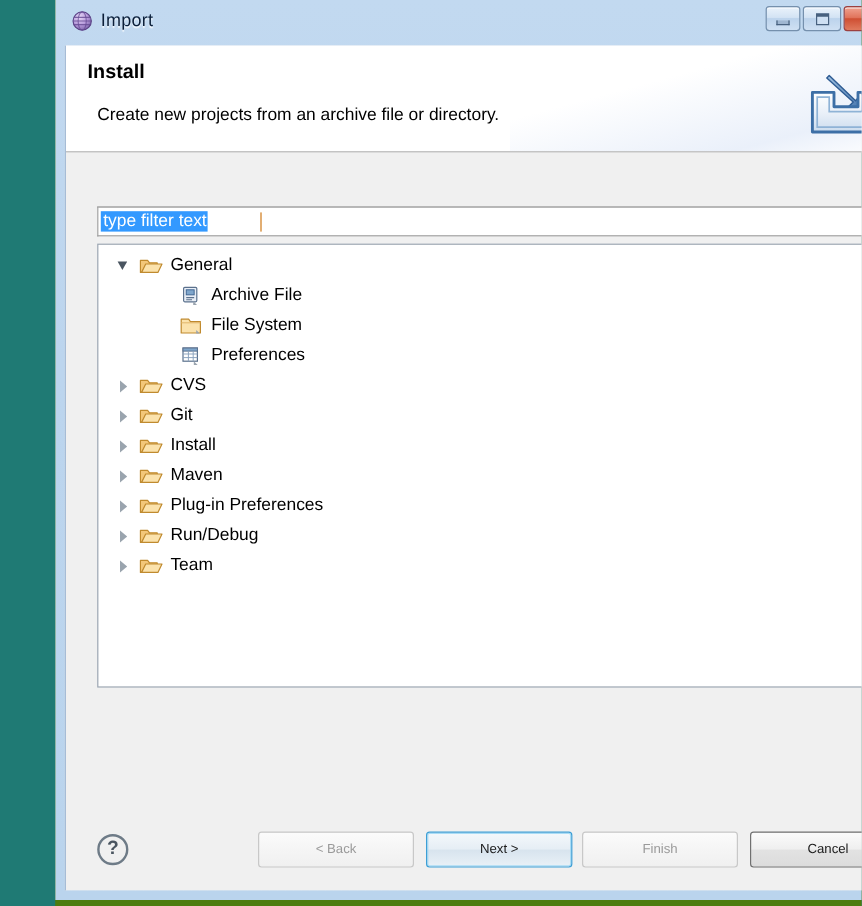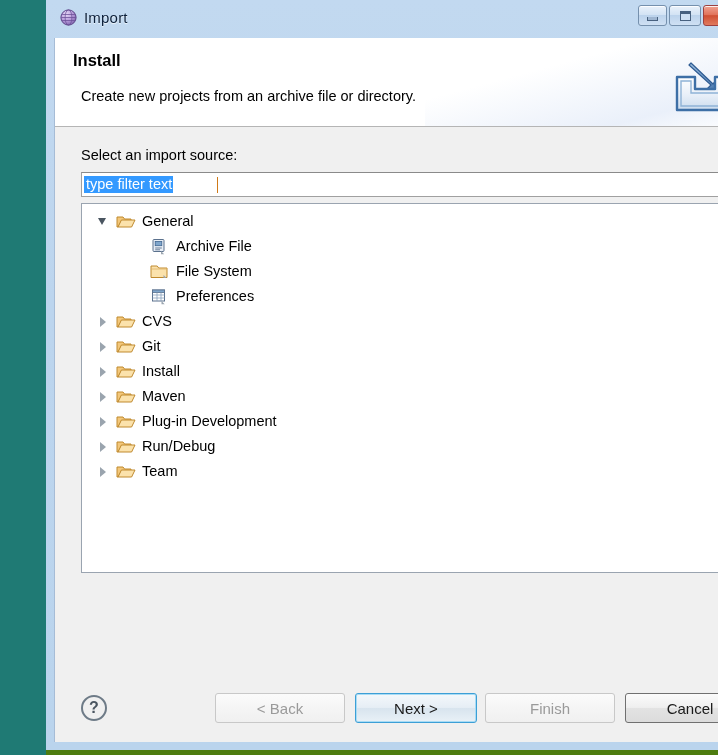--- a/index.html
+++ b/index.html
@@ -278,21 +278,21 @@
     background: #f0f0f0;
   }
   .btn {
     position: absolute;
     top: 12px;
     height: 30px;
     box-sizing: border-box;
     display: flex;
     align-items: center;
     justify-content: center;
-    font-size: 15px;
+    font-size: 11px;
     color: #1a1a1a;
     border-radius: 3px;
     border: 1px solid #b4b4b4;
     background: linear-gradient(to bottom, #fafafa 0%, #f2f2f2 48%, #eaeaea 52%, #e6e6e6 100%);
   }
   .btn.disabled { color: #9a9a9a; border-color: #c8c8c8; background: linear-gradient(to bottom, #fbfbfb 0%, #f5f5f5 50%, #f0f0f0 100%); }
   .btn.default {
     border: 1px solid #3c9fd6;
     box-shadow: 0 0 0 1px #a9dcf5 inset;
     background: linear-gradient(to bottom, #f4f8fb 0%, #e6eef5 48%, #d8e4ee 52%, #e9f1f7 100%);
@@ -365,21 +365,20 @@
                 </linearGradient>
               </defs>
               <path d="M22 10 L44 31 L50 24 L52 40 L36 38 L42 32 L20 12 Z" fill="url(#arrw)" stroke="#2f5c93" stroke-width="1.2" stroke-linejoin="round"></path>
               <path d="M8 24 H26 V36 H46 V24 H64 V57 H8 Z" fill="url(#tray)" stroke="#3d6fa6" stroke-width="2.4" stroke-linejoin="round"></path>
               <path d="M12 28 H22 V40 H50 V28 H60 V53 H12 Z" fill="none" stroke="#8fb3d6" stroke-width="1.4"></path>
             </svg>
           </div>
         </div>
 
         <div class="body-area">
-          <div class="field-label">Select an import source:</div>
 
           <div class="filter-input">
             <span class="filter-sel">type filter text</span>
             <span class="caret"></span>
           </div>
 
           <div class="tree-panel" id="tree-panel">
               <div class="tree-row">
                 <span class="twisty expanded"></span>
                 <span style="width: 4px; flex: 0 0 auto;"></span>
@@ -468,21 +467,21 @@
                 </span>
               </div>
               <div class="tree-row">
                 <span class="twisty collapsed"></span>
                 <span style="width: 4px; flex: 0 0 auto;"></span>
                 <span class="sel-box">
                   <span class="ticon"><svg width="20" height="17" viewBox="0 0 20 17">
                       <path d="M1 4 h6 l1.6 2 H15 v2 H5.4 L2 14 H1 Z" fill="#f3c77a" stroke="#c08a2e" stroke-width="1" stroke-linejoin="round"></path>
                       <path d="M5.4 7 H19 L15.6 14 H2 Z" fill="#fbe2ac" stroke="#c08a2e" stroke-width="1" stroke-linejoin="round"></path>
                     </svg></span>
-                  <span class="tree-label">Plug-in Development</span>
+                  <span class="tree-label">Plug-in Preferences</span>
                 </span>
               </div>
               <div class="tree-row">
                 <span class="twisty collapsed"></span>
                 <span style="width: 4px; flex: 0 0 auto;"></span>
                 <span class="sel-box">
                   <span class="ticon"><svg width="20" height="17" viewBox="0 0 20 17">
                       <path d="M1 4 h6 l1.6 2 H15 v2 H5.4 L2 14 H1 Z" fill="#f3c77a" stroke="#c08a2e" stroke-width="1" stroke-linejoin="round"></path>
                       <path d="M5.4 7 H19 L15.6 14 H2 Z" fill="#fbe2ac" stroke="#c08a2e" stroke-width="1" stroke-linejoin="round"></path>
                     </svg></span>

